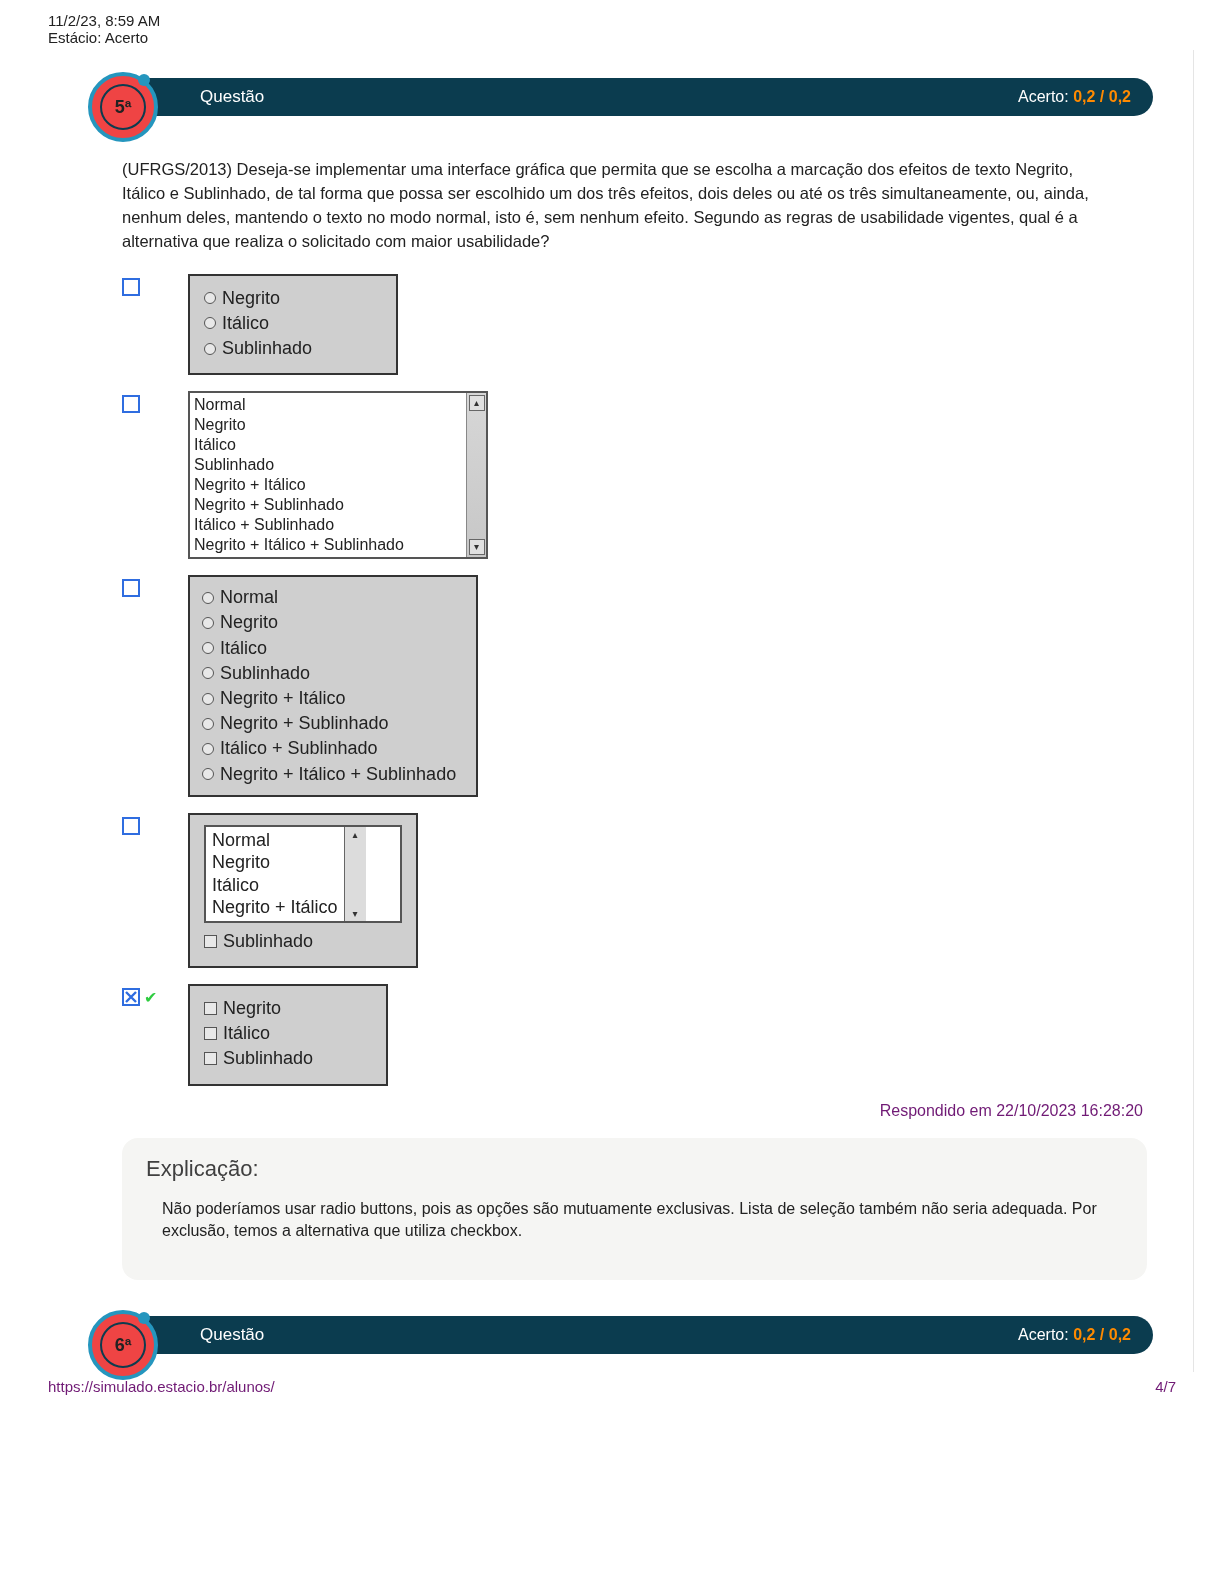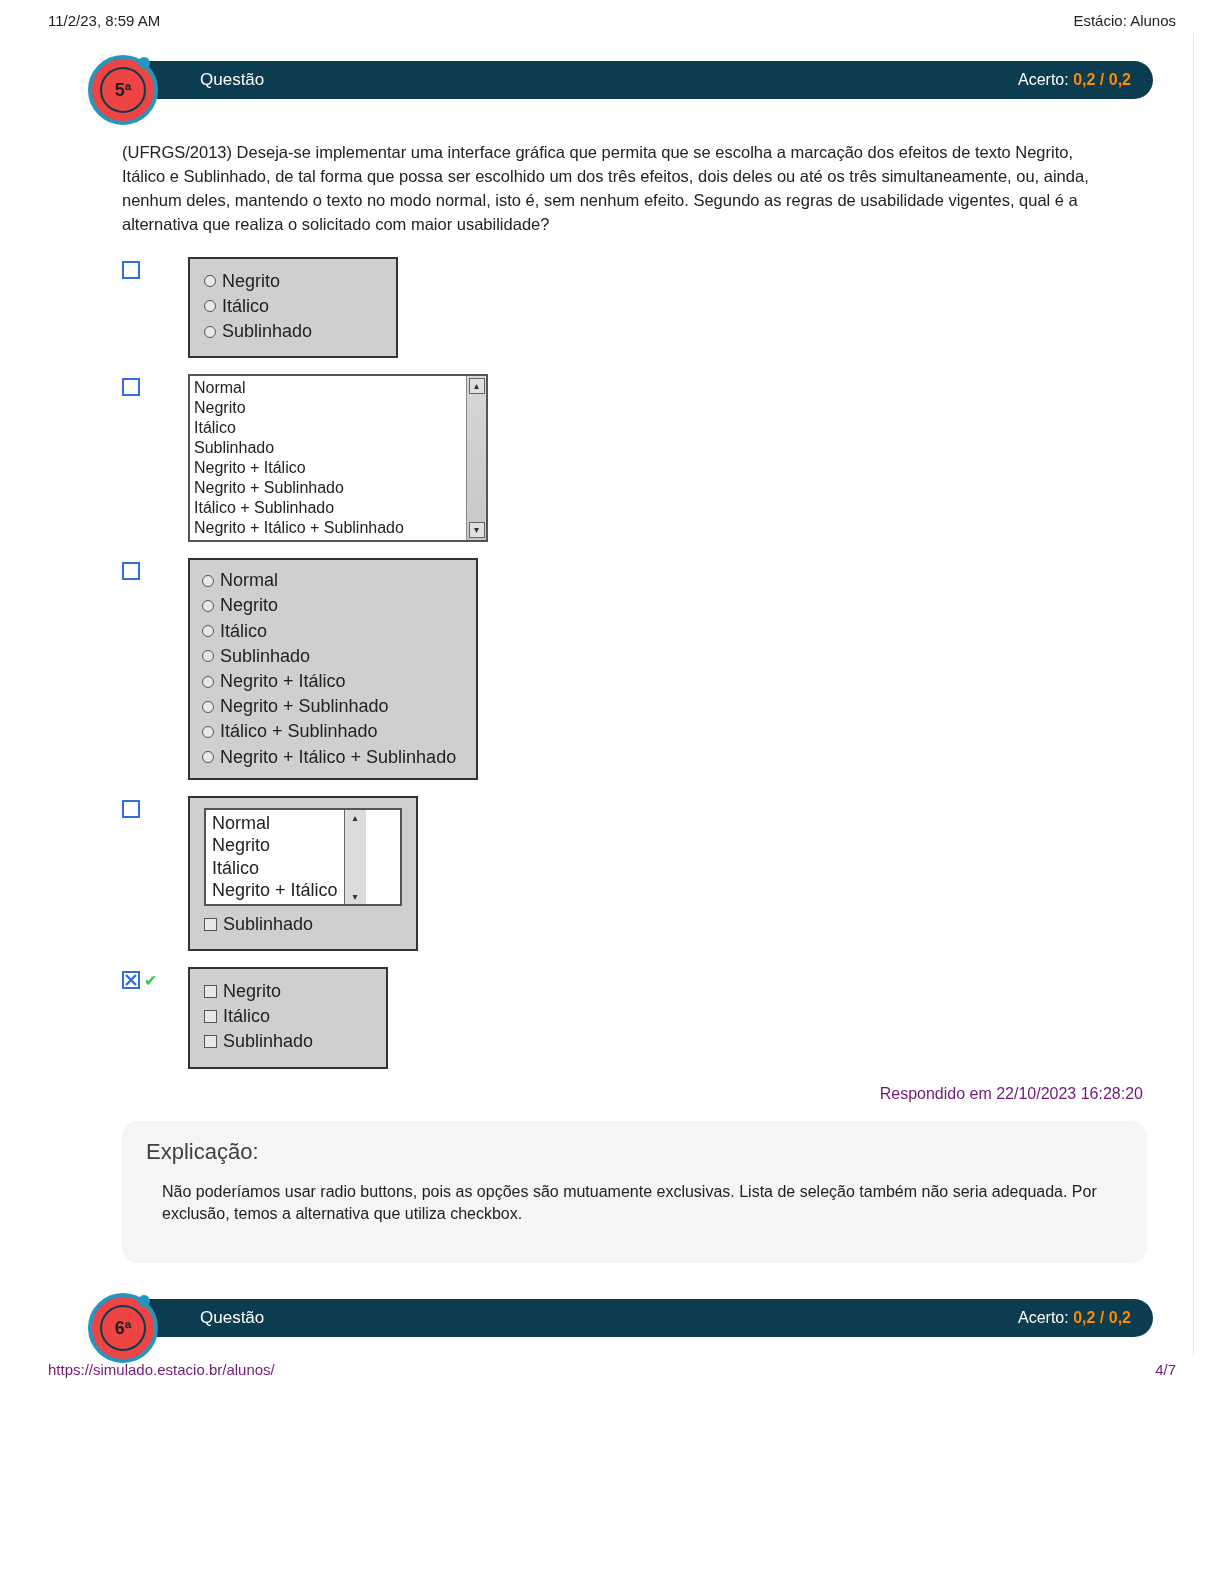--- a/index.html
+++ b/index.html
@@ -9,20 +9,21 @@
     font-family: Arial, Helvetica, sans-serif;
     color: #222;
     width: 1224px;
   }
   .print-header {
     display: flex;
     justify-content: space-between;
     padding: 12px 48px 4px 48px;
     font-size: 15px;
     color: #222;
+    flex-direction: column;
   }
   .page {
     margin: 0 30px;
     padding: 20px 40px 8px 40px;
     border-right: 1px solid #e5e5e5;
   }
   .qwrap { margin-bottom: 36px; }
   .qbar {
     position: relative;
     height: 48px;
@@ -168,21 +169,21 @@
     display: flex; justify-content: space-between;
     padding: 6px 48px 18px 48px;
     font-size: 15px; color: #701a75;
   }
 </style>
 </head>
 <body>
 
 <div class="print-header">
   <span>11/2/23, 8:59 AM</span>
-  <span>Estácio: Alunos</span>
+  <span>Estácio: Acerto</span>
 </div>
 
 <div class="page">
 
   <div class="qwrap">
     <div class="qbar">
       <div class="badge-ring">
         <div class="badge-dot"></div>
         <div class="badge-inner">5ª</div>
       </div>

